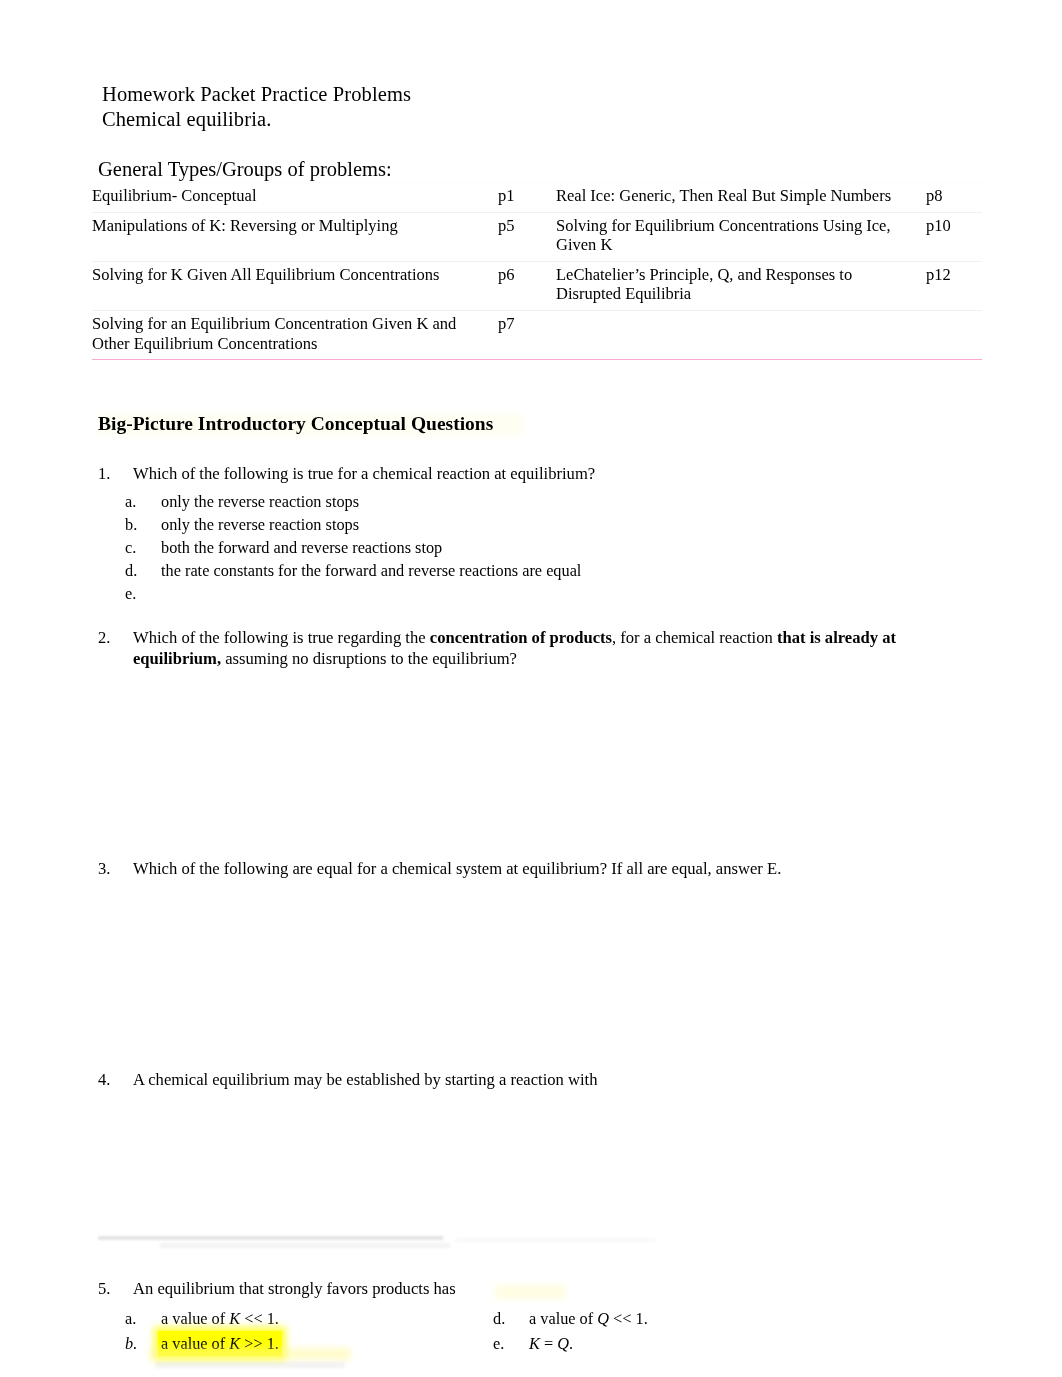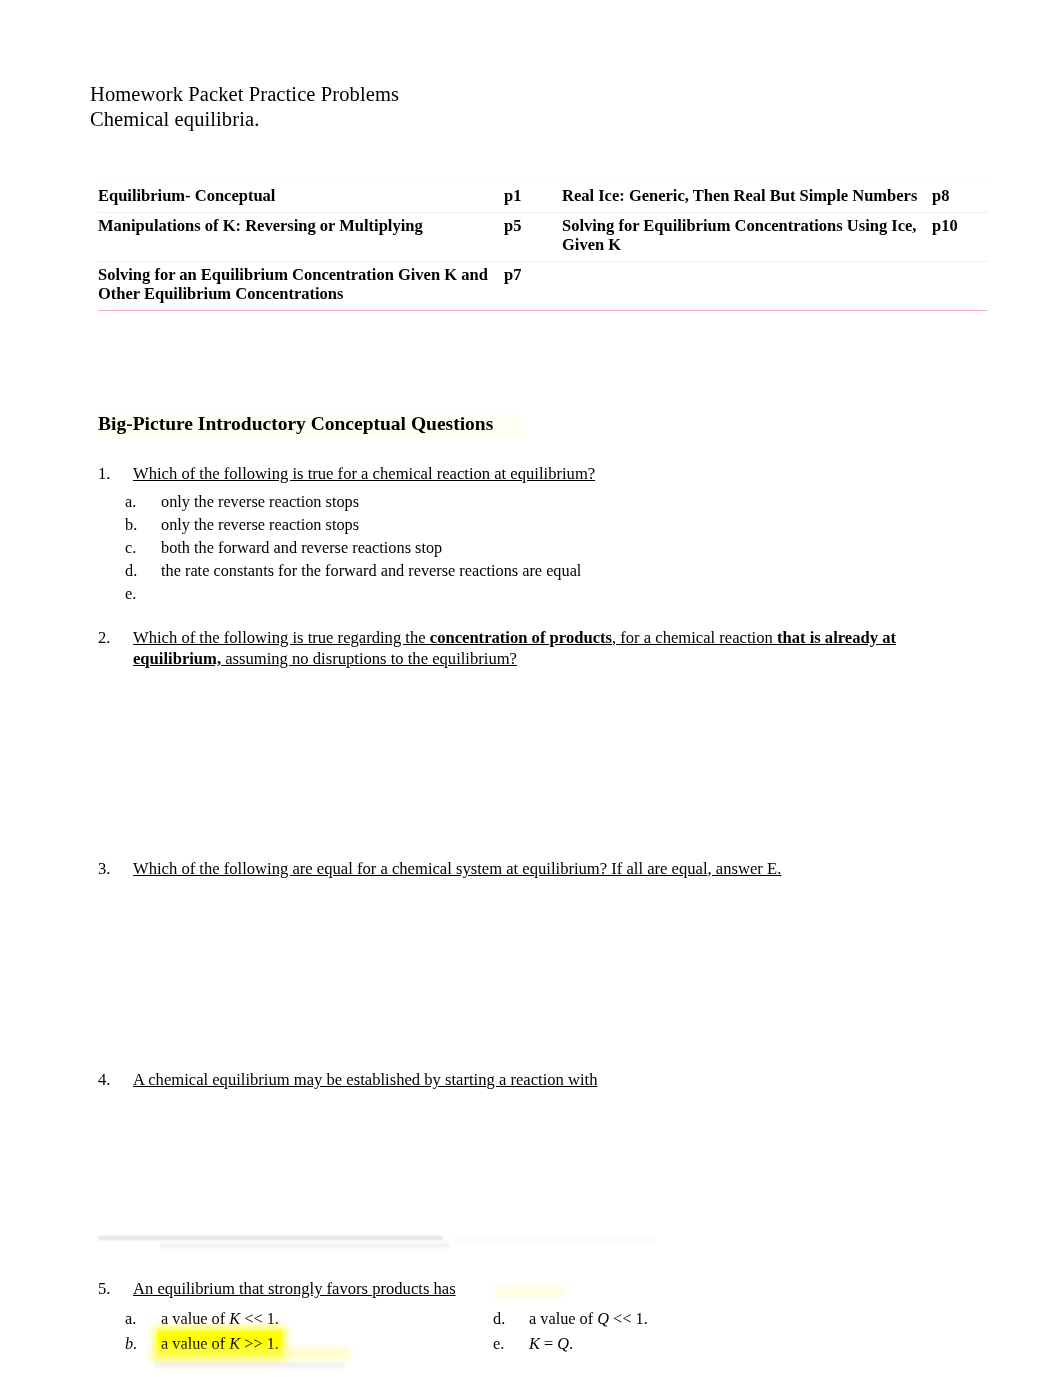--- a/index.html
+++ b/index.html
@@ -20,46 +20,45 @@
   .page {
     position: absolute;
     left: 0; top: 0;
     width: 1062px;
     height: 1377px;
   }
 
   
   .doc-title {
     position: absolute;
-    left: 90px;
+    left: 102px;
     top: 82px;
     font-size: 20.5px;
     line-height: 25px;
     white-space: nowrap;
   }
   .doc-title div { letter-spacing: 0.1px; }
 
   .section-label {
     position: absolute;
     left: 98px;
     top: 157px;
     font-size: 20.5px;
     line-height: 24px;
     white-space: nowrap;
   }
 
   
   .toc {
     position: absolute;
-    left: 98px;
+    left: 92px;
     top: 182px;
     width: 882px;
     border-collapse: collapse;
     table-layout: fixed;
-    font-weight: bold;
   }
   .toc td {
     vertical-align: top;
     padding: 3px 0 6px 0;
     font-size: 16.5px;
     line-height: 19.6px;
     border-bottom: 1px solid #f0f0f0;
     border-top: 1px solid #fbfbfb;
   }
   .toc tr:last-child td { border-bottom: 1px solid #f9a8d4; }
@@ -90,21 +89,20 @@
   .q .num {
     position: absolute;
     left: 0;
     top: 0;
     width: 28px;
     text-align: left;
   }
   .q .qtext {
     display: block;
     margin-left: 35px;
-    text-decoration: underline;
   }
   .q-wide .qtext { width: 800px; }
 
   .choices {
     position: absolute;
     left: 125px;
     font-size: 16.3px;
     line-height: 23px;
   }
   .choice {
@@ -153,34 +151,41 @@
 </head>
 <body>
 
 <div class="page">
 
   <div class="doc-title">
     <div>Homework Packet Practice Problems</div>
     <div>Chemical equilibria.</div>
   </div>
 
+  <div class="section-label">General Types/Groups of problems:</div>
 
   <table class="toc">
     <tbody>
       <tr>
         <td class="c-name">Equilibrium- Conceptual</td>
         <td class="c-page">p1</td>
         <td class="c-name2">Real Ice:  Generic, Then Real But Simple Numbers</td>
         <td class="c-page2">p8</td>
       </tr>
       <tr>
         <td class="c-name">Manipulations of K:  Reversing or Multiplying</td>
         <td class="c-page">p5</td>
         <td class="c-name2">Solving for Equilibrium Concentrations Using Ice, Given K</td>
         <td class="c-page2">p10</td>
+      </tr>
+      <tr>
+        <td class="c-name">Solving for K Given All Equilibrium Concentrations</td>
+        <td class="c-page">p6</td>
+        <td class="c-name2">LeChatelier’s Principle, Q, and Responses to Disrupted Equilibria</td>
+        <td class="c-page2">p12</td>
       </tr>
       <tr>
         <td class="c-name">Solving for an Equilibrium Concentration Given K and Other Equilibrium Concentrations</td>
         <td class="c-page">p7</td>
         <td class="c-name2"></td>
         <td class="c-page2"></td>
       </tr>
     </tbody>
   </table>
 

